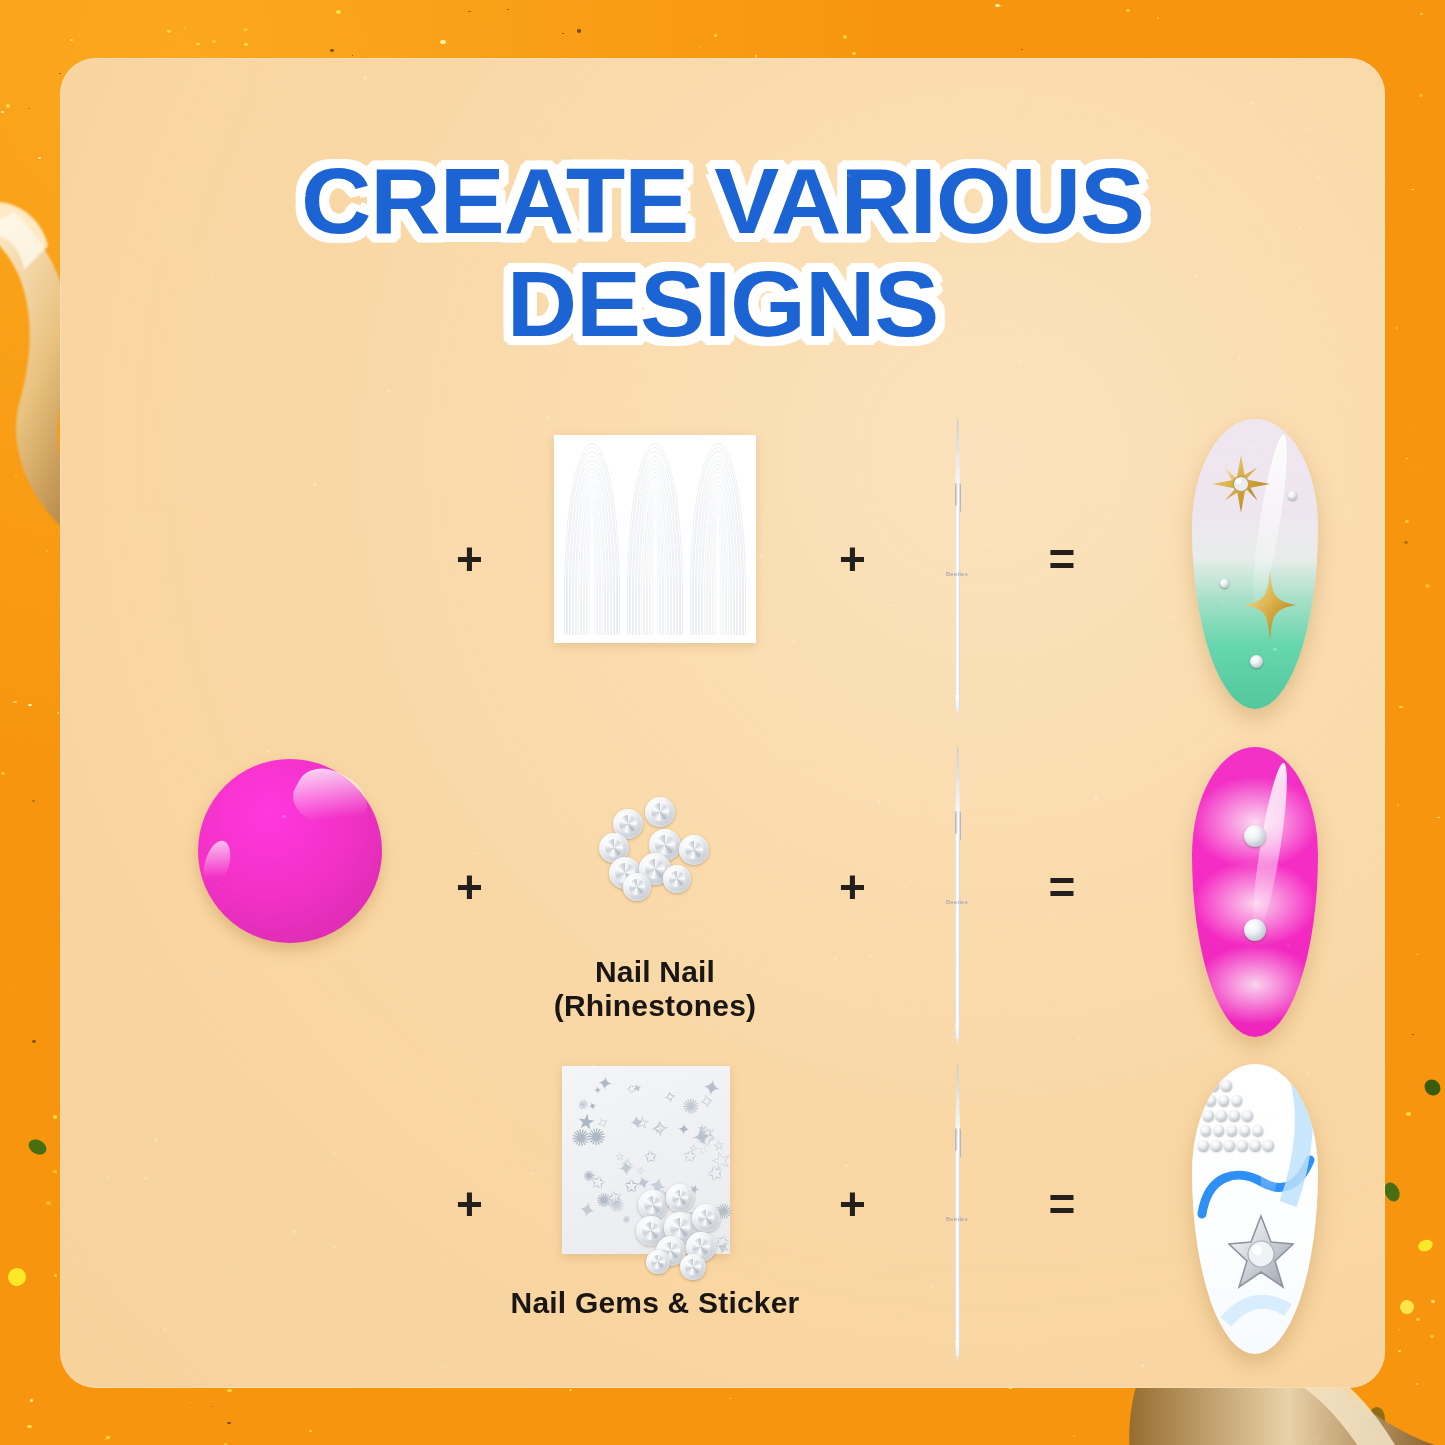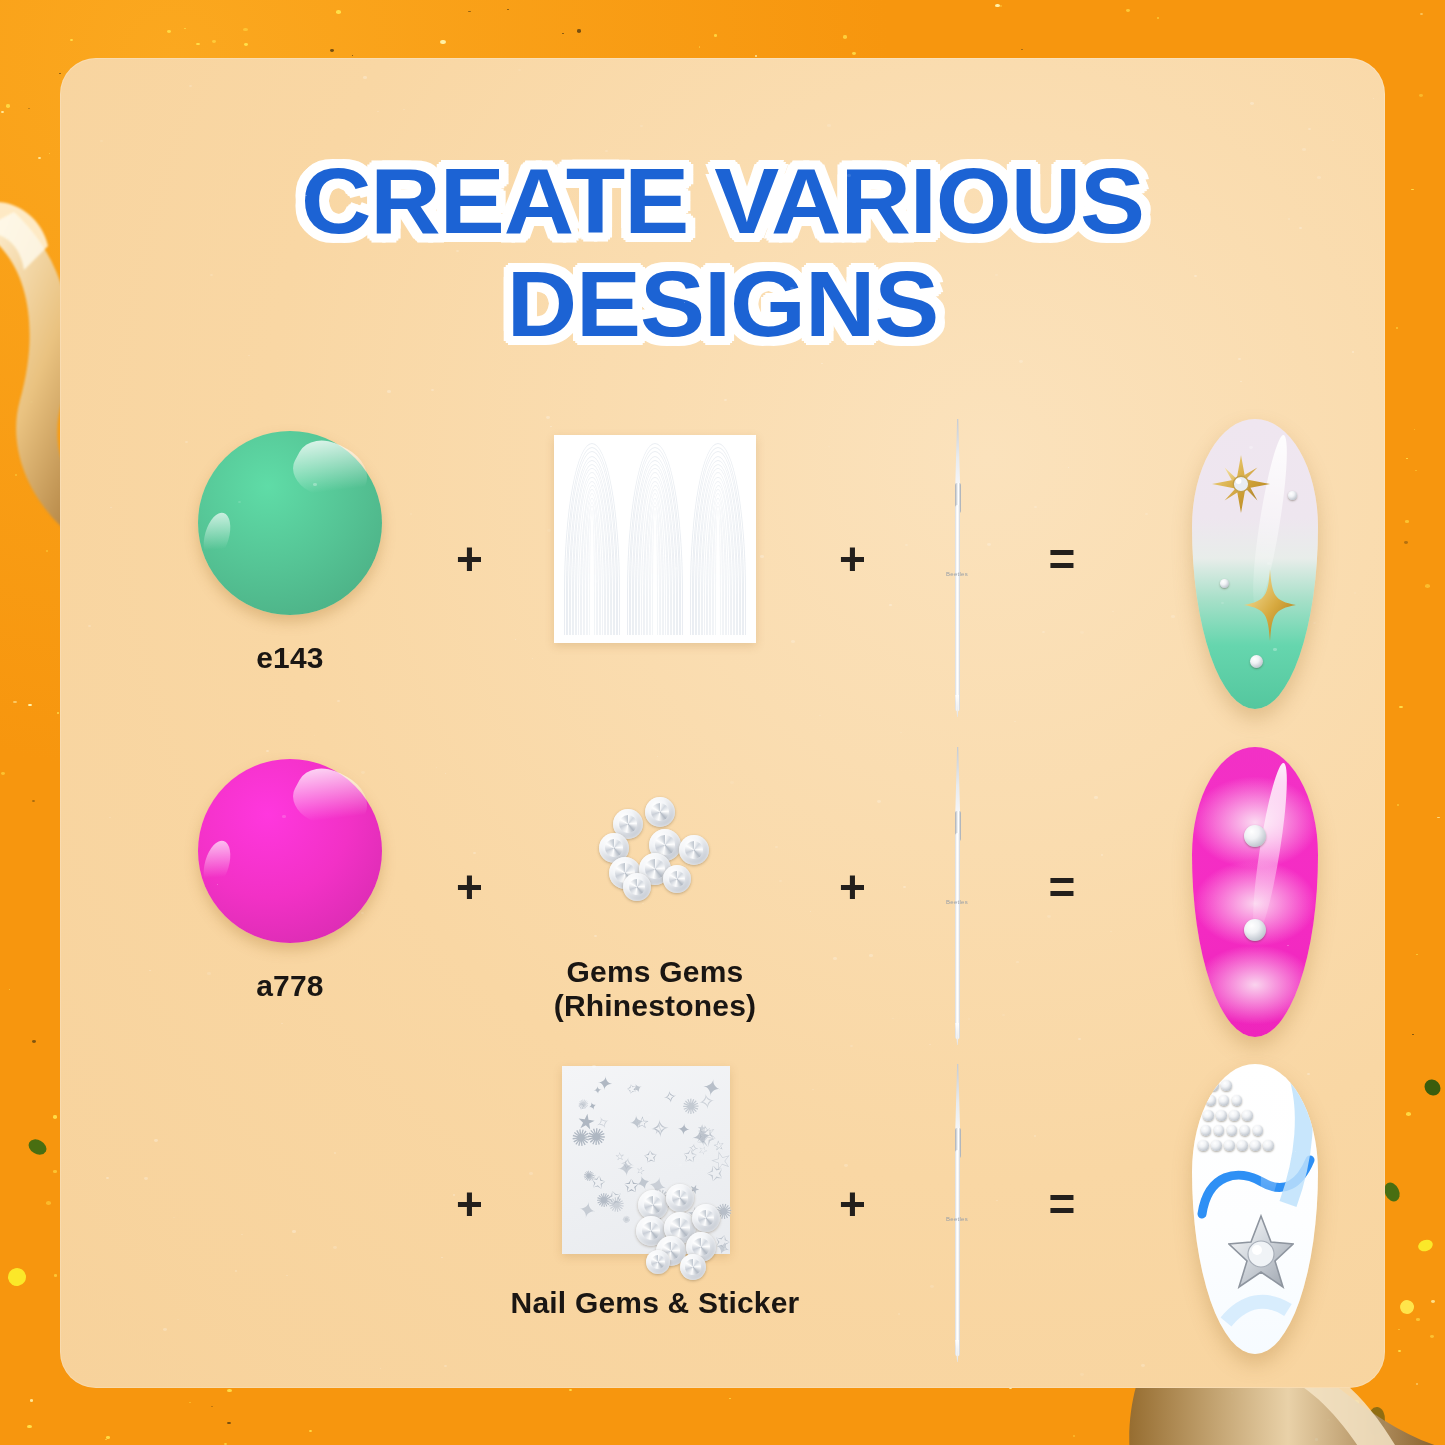--- a/index.html
+++ b/index.html
@@ -322,26 +322,20 @@
 
 <div id="panel">
 
   <div id="title">
     <span class="ln ln1">CREATE VARIOUS</span>
     <span class="ln ln2">DESIGNS</span>
   </div>
 
   <div class="row" id="row0">
 
-    <div class="cell c-polish">
-      <div class="drop-wrap">
-        <div class="drop" id="drop0" style="background: radial-gradient(circle at 38% 30%, rgb(95, 220, 167) 0%, rgb(85, 196, 149) 48%, rgb(73, 169, 128) 100%);"></div>
-      </div>
-      <div class="lbl">e143</div>
-    </div>
 
     <div class="cell c-plus1">
       <div class="opsign">+</div>
     </div>
 
     <div class="cell c-item">
       <div class="itemvis sheet-french" id="frsheet">
           <div class="fr-col" style="left: 10px;">
             <div class="fr-arc" style="inset: 0px; opacity: 0.95;"></div>
             <div class="fr-arc" style="inset: 4.2px 1.6px 0px; opacity: 0.92;"></div>
@@ -453,21 +447,20 @@
       </div>
     </div>
   </div>
 
   <div class="row" id="row1">
 
     <div class="cell c-polish">
       <div class="drop-wrap">
         <div class="drop" id="drop1" style="background: radial-gradient(circle at 38% 30%, rgb(255, 55, 222) 0%, rgb(242, 49, 198) 48%, rgb(208, 42, 170) 100%);"></div>
       </div>
-      <div class="lbl">a778</div>
     </div>
 
     <div class="cell c-plus1">
       <div class="opsign">+</div>
     </div>
 
     <div class="cell c-item">
       <div class="itemvis gems-cluster" id="gemclu">
           <div class="gem" style="left: 20px; top: 18px; width: 30px; height: 30px;">
             <i></i>
@@ -491,21 +484,21 @@
             <i></i>
           </div>
           <div class="gem" style="left: 30px; top: 82px; width: 28px; height: 28px;">
             <i></i>
           </div>
           <div class="gem" style="left: 70px; top: 74px; width: 28px; height: 28px;">
             <i></i>
           </div>
         </div>
       <div class="lbl two">
-        <div>Gems Gems</div>
+        <div>Nail Nail</div>
         <div>(Rhinestones)</div>
       </div>
     </div>
 
     <div class="cell c-plus2">
       <div class="opsign">+</div>
     </div>
 
     <div class="cell c-brush">
       <div class="brush">

